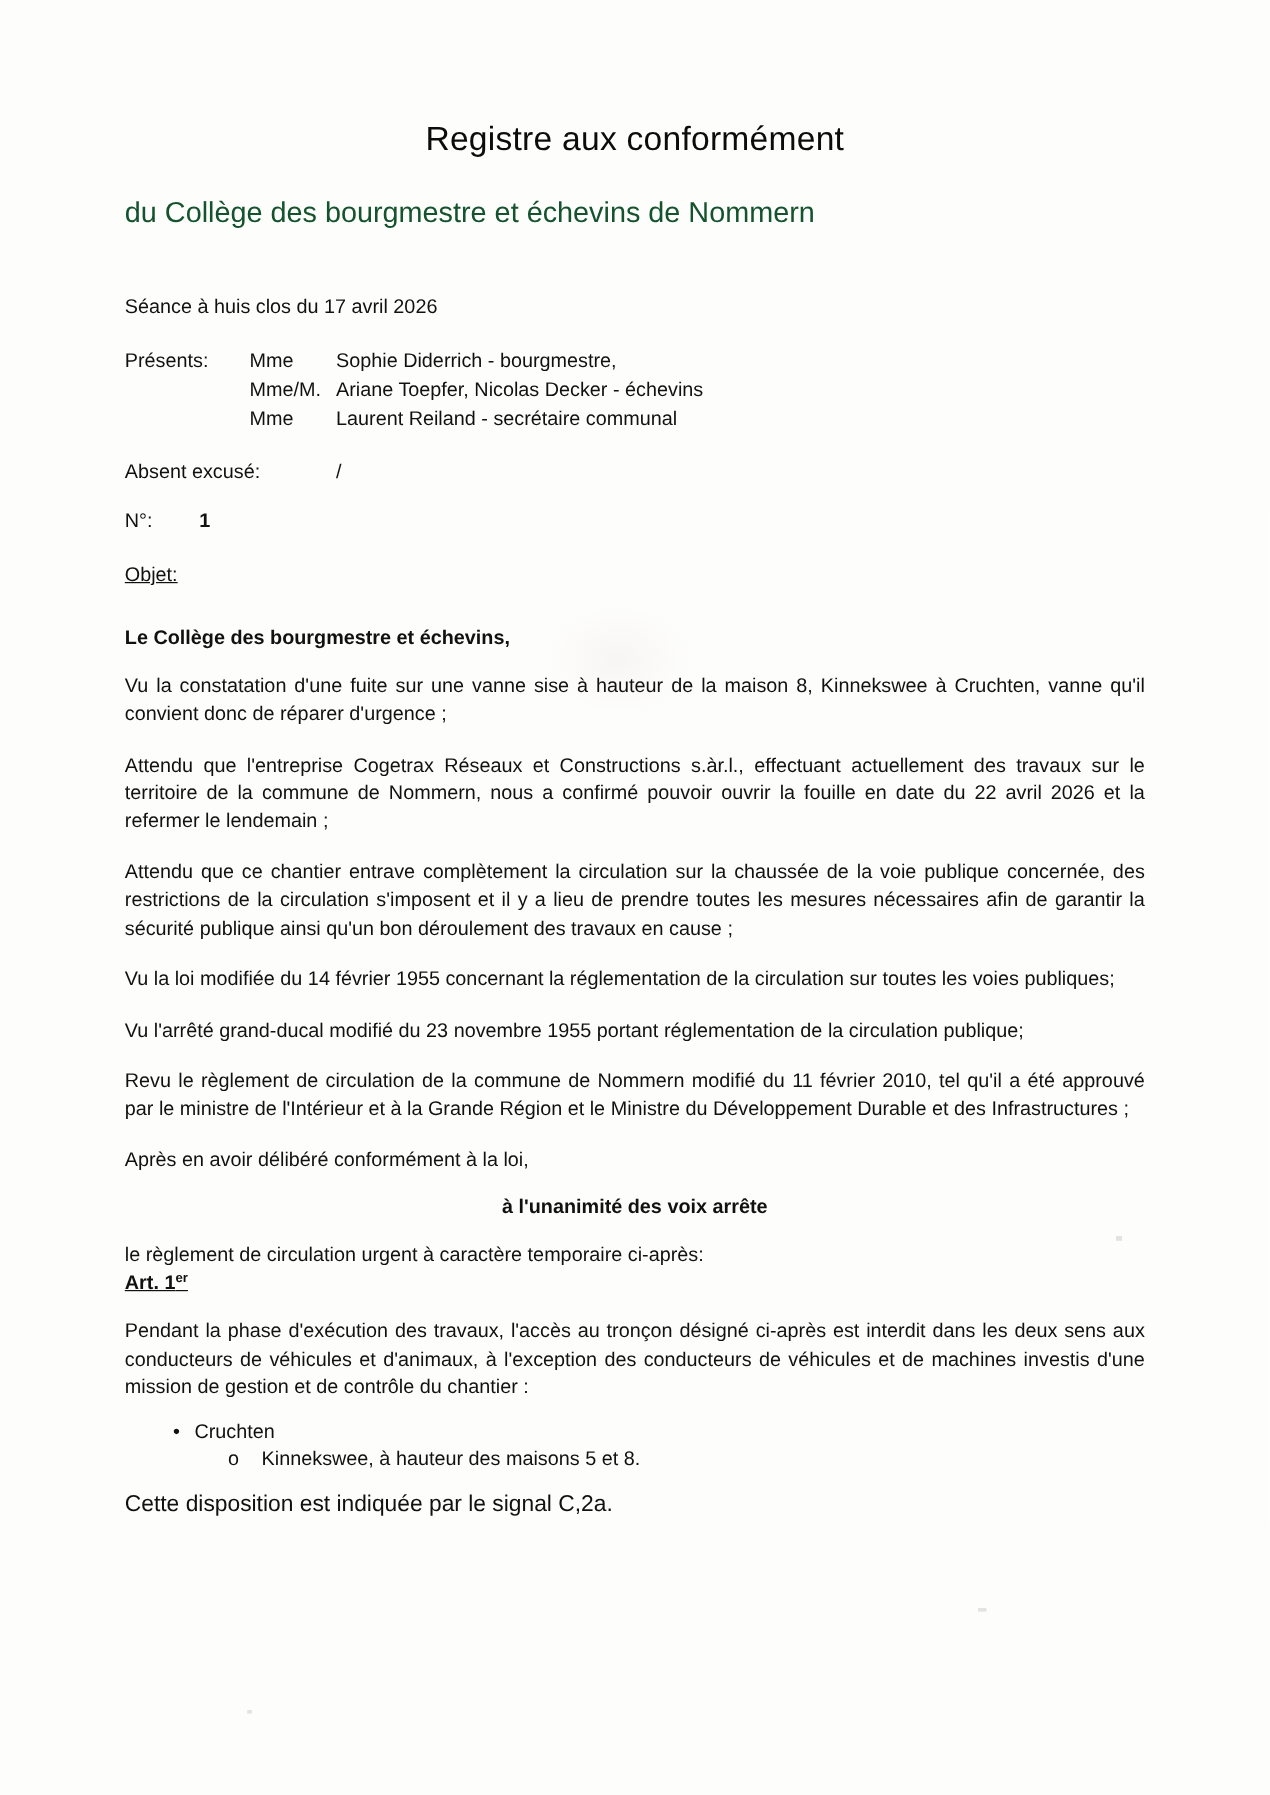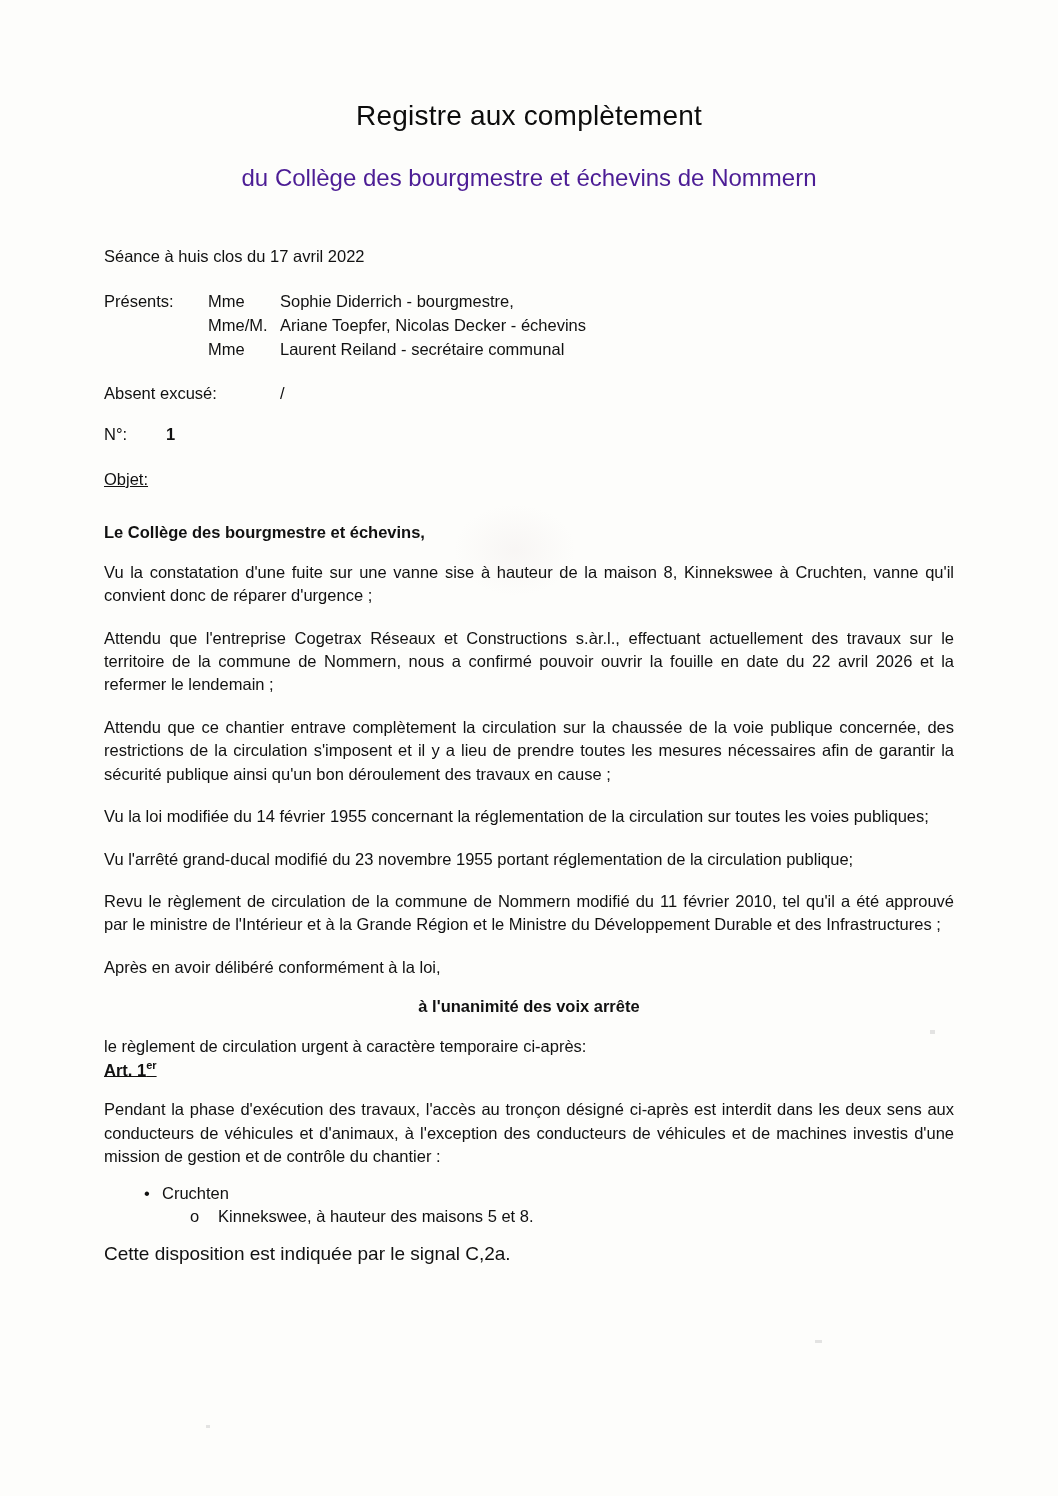--- a/index.html
+++ b/index.html
@@ -24,25 +24,25 @@
   }
   .title {
     text-align: center;
     font-size: 28px;
     letter-spacing: 0.2px;
     margin-top: 100px;
     font-weight: 400;
     color: #0c0c0c;
   }
   .subtitle {
-    text-align: center;
+    text-align: left;
     font-size: 24px;
     margin-top: 32px;
     font-weight: 400;
-    color: #4c1d95;
+    color: #14532d;
   }
   .seance {
     font-size: 16.5px;
     margin-top: 55px;
   }
   .presents {
     margin-top: 24px;
     font-size: 16.5px;
   }
   .presents-row {
@@ -167,24 +167,24 @@
 
 <div class="page">
 
   <div class="stamp"></div>
   <div class="speck" style="left:930px;top:1030px;width:5px;height:4px;"></div>
   <div class="speck" style="left:815px;top:1340px;width:7px;height:3px;"></div>
   <div class="speck" style="left:206px;top:1425px;width:4px;height:3px;"></div>
 
   <div class="content">
 
-    <div class="title">Registre aux complètement</div>
+    <div class="title">Registre aux conformément</div>
     <div class="subtitle">du Collège des bourgmestre et échevins de Nommern</div>
 
-    <div class="seance">Séance à huis clos du 17 avril 2022</div>
+    <div class="seance">Séance à huis clos du 17 avril 2026</div>
 
     <div class="presents">
       <div class="presents-row">
         <span class="presents-label">Présents:</span>
         <span class="presents-civ">Mme</span>
         <span class="presents-name">Sophie Diderrich - bourgmestre,</span>
       </div>
       <div class="presents-row">
         <span class="presents-label"></span>
         <span class="presents-civ">Mme/M.</span>

